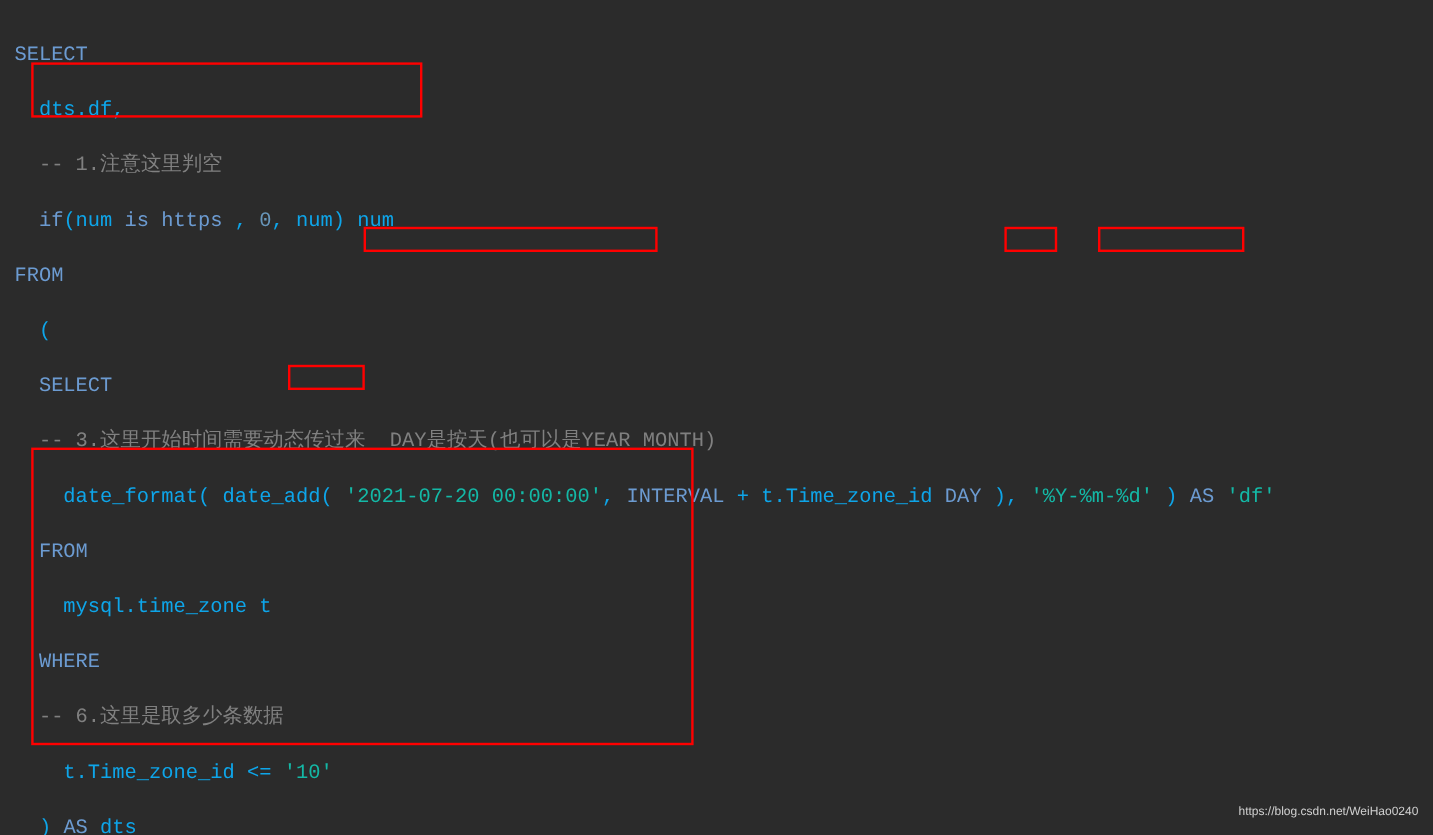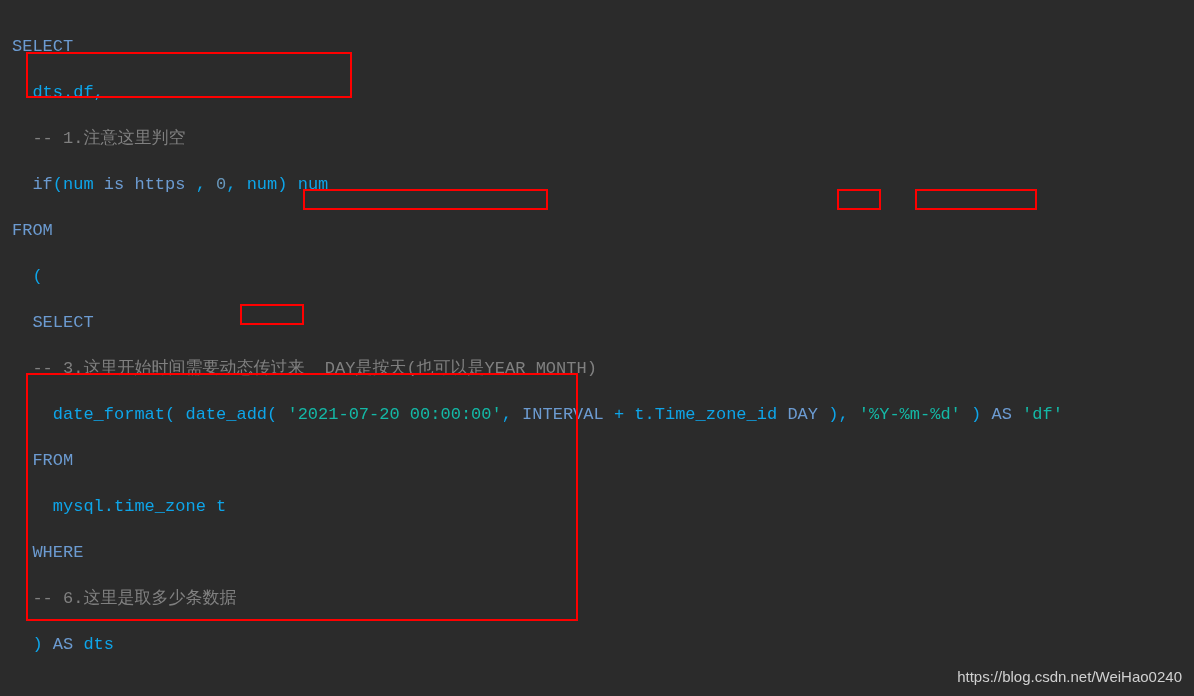--- a/index.html
+++ b/index.html
@@ -31,21 +31,21 @@
     .highlight-box {
       position: absolute;
       border: 2px solid #ff0000;
       pointer-events: none;
     }
     .watermark {
       position: absolute;
       bottom: 8px;
       right: 12px;
       color: #d0d0d0;
-      font-size: 15px;
+      font-size: 10px;
       font-family: Arial, sans-serif;
     }
     .line {
       display: block;
       height: 23px;
     }
   </style>
 </head>
 <body>
 
@@ -56,20 +56,21 @@
 <span class="line"><span class="kw-blue">  if</span><span class="ident">(num </span><span class="kw-blue">is</span><span> </span><span class="kw-blue">https</span><span class="ident"> , </span><span class="num">0</span><span class="ident">, num) num</span></span>
 <span class="line"><span class="kw-blue">FROM</span></span>
 <span class="line"><span class="ident">  (</span></span>
 <span class="line"><span class="kw-blue">  SELECT</span></span>
 <span class="line"><span class="comment">  -- 3.这里开始时间需要动态传过来  DAY是按天(也可以是YEAR MONTH)</span></span>
 <span class="line"><span class="ident">    date_format( date_add( </span><span class="str">'2021-07-20 00:00:00'</span><span class="ident">, </span><span class="kw-blue">INTERVAL</span><span class="ident"> + t.Time_zone_id </span><span class="kw-blue">DAY</span><span class="ident"> ), </span><span class="str">'%Y-%m-%d'</span><span class="ident"> ) </span><span class="kw-blue">AS</span><span> </span><span class="str">'df'</span></span>
 <span class="line"><span class="kw-blue">  FROM</span></span>
 <span class="line"><span class="ident">    mysql.time_zone t</span></span>
 <span class="line"><span class="kw-blue">  WHERE</span></span>
 <span class="line"><span class="comment">  -- 6.这里是取多少条数据</span></span>
+<span class="line"><span class="ident">    t.Time_zone_id &lt;= </span><span class="str">'10'</span></span>
 <span class="line"><span class="ident">  ) </span><span class="kw-blue">AS</span><span class="ident"> dts</span></span>
 
 
 
 
 
 
 
 
 

